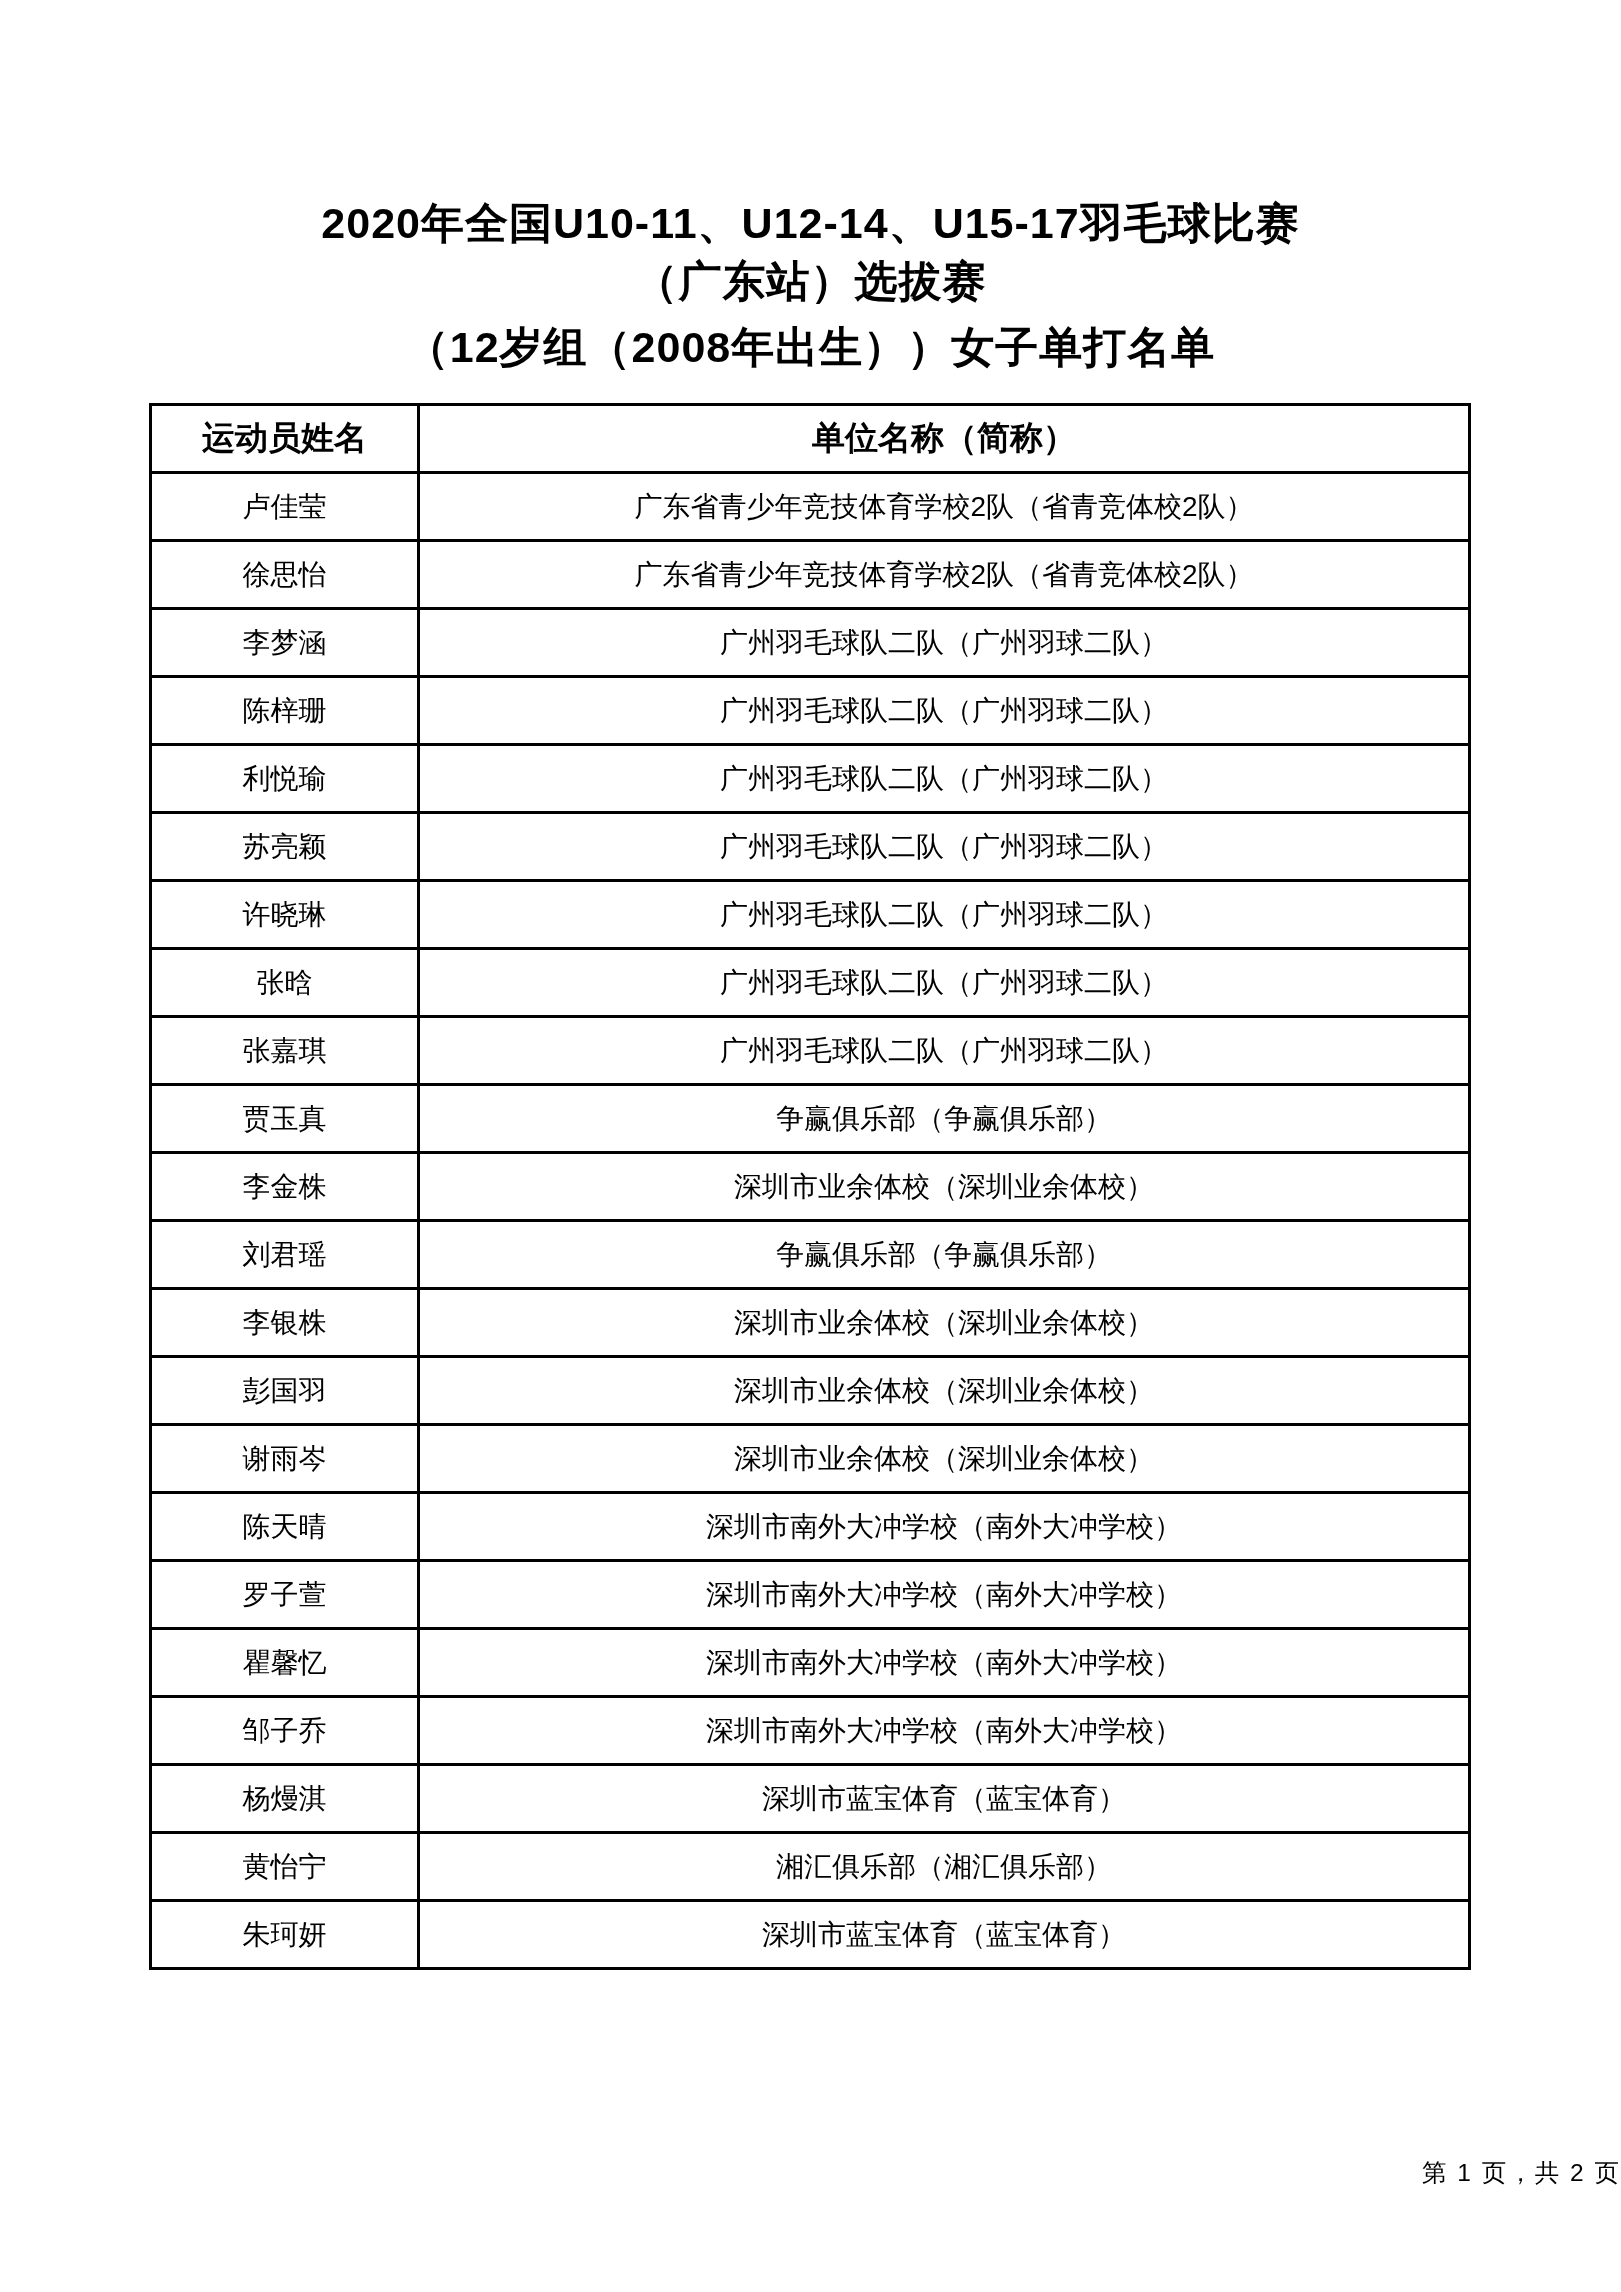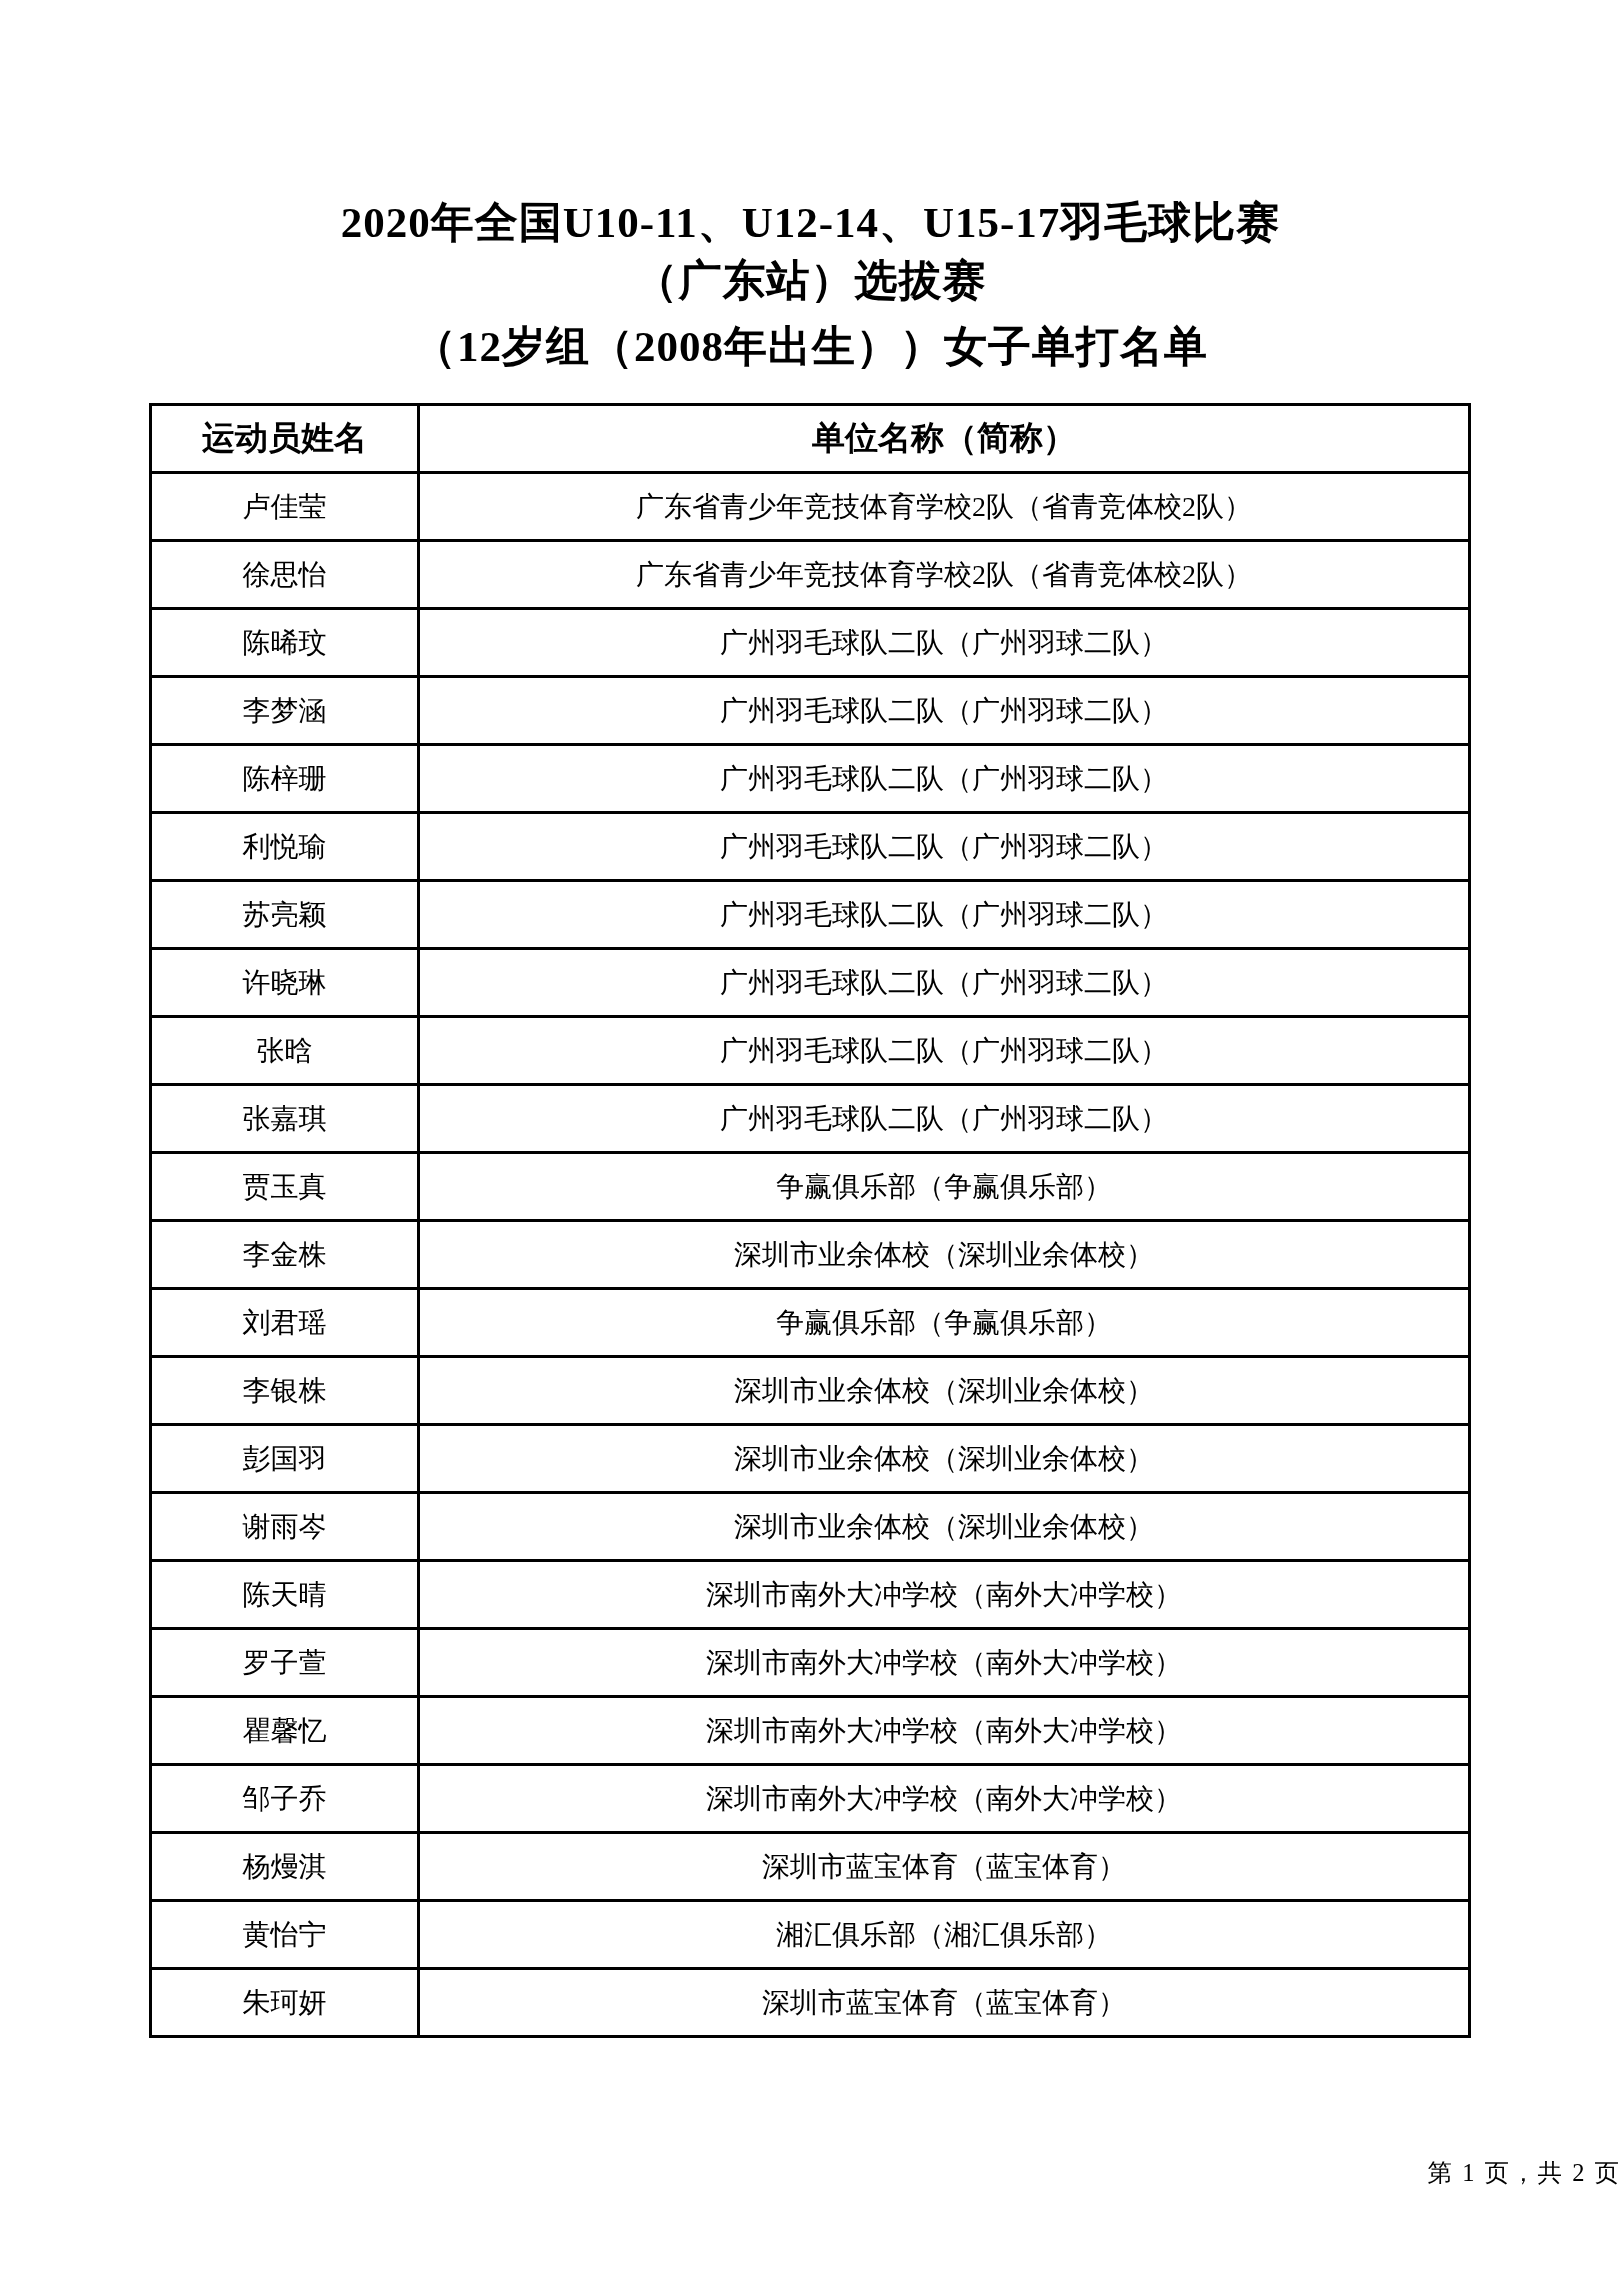--- a/index.html
+++ b/index.html
@@ -6,21 +6,21 @@
     margin: 0;
     padding: 0;
     background: #ffffff;
   }
   .page {
     position: relative;
     width: 1621px;
     height: 2293px;
     background: #ffffff;
     color: #000000;
-    font-family: Liberation Serif, serif;
+    font-family: Liberation Sans, sans-serif;
     overflow: hidden;
   }
   .title-block {
     position: absolute;
     top: 194px;
     left: 0;
     width: 100%;
     text-align: center;
     font-weight: bold;
     font-size: 43px;
@@ -90,24 +90,20 @@
     </thead>
     <tbody>
 
     <tr>
         <td>卢佳莹</td>
         <td>广东省青少年竞技体育学校2队（省青竞体校2队）</td>
       </tr>
         <tr>
         <td>徐思怡</td>
         <td>广东省青少年竞技体育学校2队（省青竞体校2队）</td>
-      </tr>
-        <tr>
-        <td>陈晞玟</td>
-        <td>广州羽毛球队二队（广州羽球二队）</td>
       </tr>
         <tr>
         <td>李梦涵</td>
         <td>广州羽毛球队二队（广州羽球二队）</td>
       </tr>
         <tr>
         <td>陈梓珊</td>
         <td>广州羽毛球队二队（广州羽球二队）</td>
       </tr>
         <tr>

